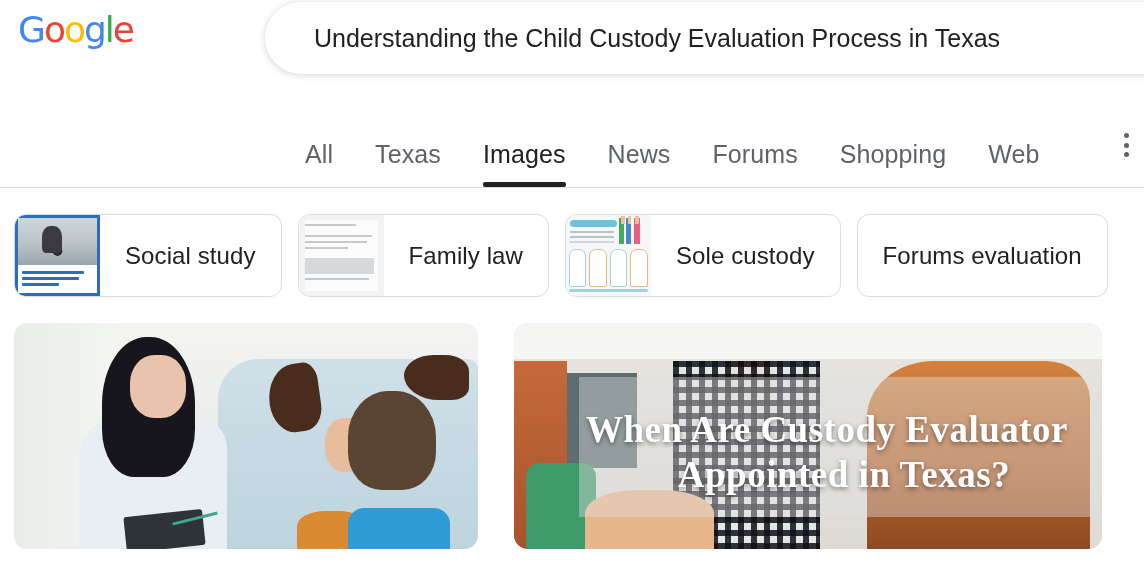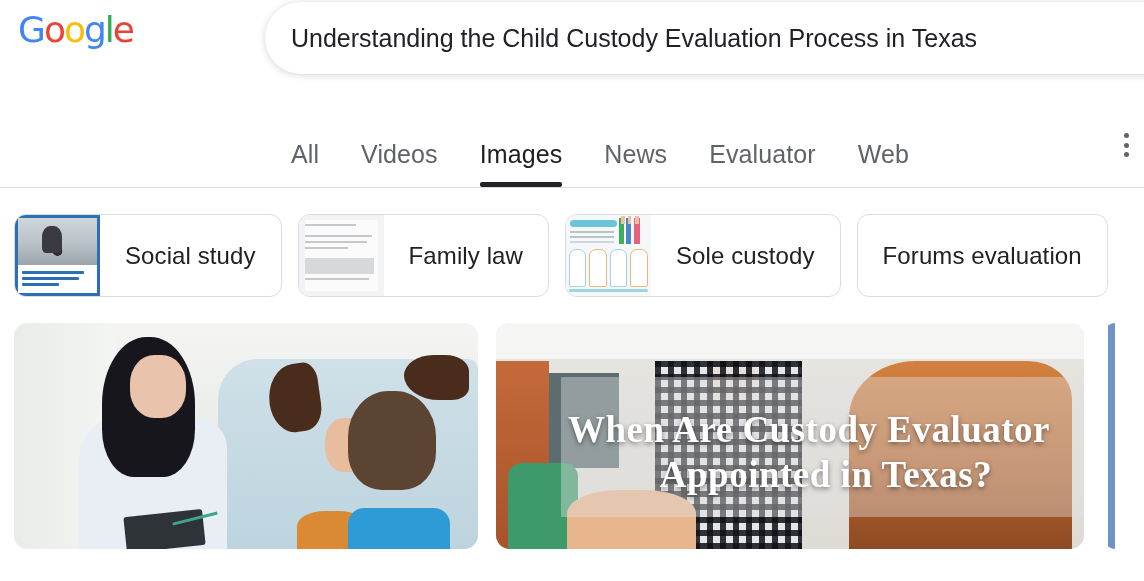--- a/index.html
+++ b/index.html
@@ -35,38 +35,38 @@
     position: absolute;
     left: 265px; top: 2px;
     width: 920px; height: 72px;
     background: #ffffff;
     border-radius: 36px 0 0 36px;
     box-shadow: 0 1px 7px rgba(32,33,36,.20);
     display: flex;
     align-items: center;
   }
   .search-text {
-    margin-left: 26px;
+    margin-left: 49px;
     font-size: 25px;
     color: #202124;
     font-family: "Liberation Sans", sans-serif;
     white-space: nowrap;
     overflow: hidden;
     letter-spacing: 0px;
   }
 
   
   .tabbar {
     position: relative;
     height: 78px;
     border-bottom: 1px solid #dadce0;
   }
   .tabs {
     position: absolute;
-    left: 291px; bottom: 0;
+    left: 305px; bottom: 0;
     display: flex;
     align-items: flex-end;
     height: 100%;
   }
   .tab {
     position: relative;
     font-size: 25px;
     color: #5f6368;
     padding: 0 0 18px 0;
     margin-right: 42px;
@@ -215,21 +215,21 @@
   .thumb-doc .doc i:nth-child(3){ width:85%; }
   .thumb-doc .doc i:nth-child(4){ width:60%; margin-bottom:9px; }
   .thumb-doc .doc i:nth-child(5){ width:95%; height:16px; background:#d6d9dc; }
   .thumb-doc .doc i:nth-child(6){ width:88%; }
 
   
   .results {
     position: relative;
     padding: 0 0 0 14px;
     display: flex;
-    gap: 18px;
+    gap: 36px;
     overflow: hidden;
     height: 230px;
   }
   .card {
     position: relative;
     border-radius: 14px;
     overflow: hidden;
     flex: 0 0 auto;
     background: #f1f3f4;
     cursor: pointer;
@@ -378,24 +378,25 @@
 
   <div class="searchbar">
     <div class="search-text" title="Understanding the Child Custody Evaluation Process in Texas">Understanding the Child Custody Evaluation Process in Texas</div>
   </div>
 
 </div>
 
 <div class="tabbar">
   <div class="tabs">
     <div class="tab">All</div>
-    <div class="tab">Videos</div>
+    <div class="tab">Texas</div>
     <div class="tab active">Images</div>
     <div class="tab">News</div>
-    <div class="tab">Evaluator</div>
+    <div class="tab">Forums</div>
+    <div class="tab">Shopping</div>
     <div class="tab">Web</div>
   </div>
   <div class="more-dots">
     <span></span>
     <span></span>
     <span></span>
   </div>
 </div>
 
 <div class="chiprow">

